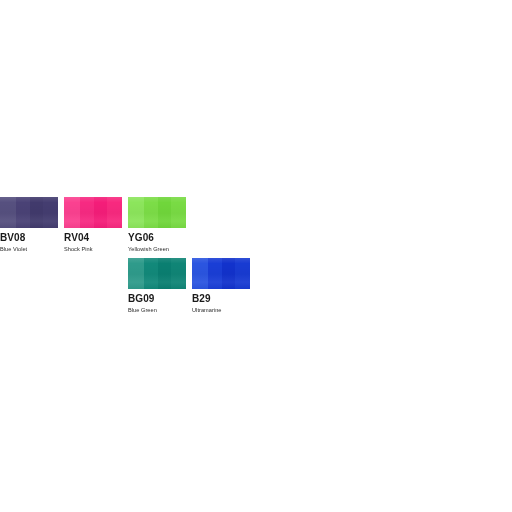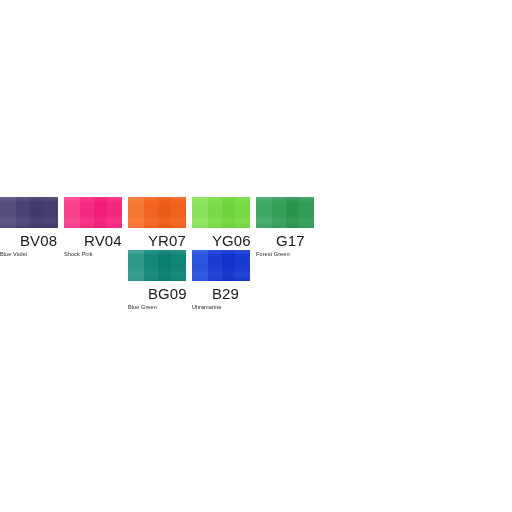--- a/index.html
+++ b/index.html
@@ -26,21 +26,21 @@
   }
 
   .swatch-row {
     position: absolute;
     left: 0;
     width: 512px;
     display: flex;
   }
 
   #row-1 { top: 197px; }
-  #row-2 { top: 250px; }
+  #row-2 { top: 258px; }
 
   .swatch-cell {
     width: 64px;
     display: block;
     position: relative;
   }
 
   
   .spacer-cell {
     width: 64px;
@@ -75,28 +75,27 @@
       rgba(255,255,255,0.10) 0%,
       rgba(255,255,255,0.00) 18%,
       rgba(0,0,0,0.025) 52%,
       rgba(255,255,255,0.05) 78%,
       rgba(0,0,0,0.03) 100%
     );
     pointer-events: none;
   }
 
   .swatch-code {
-    font-size: 15px;
-    font-weight: normal;
+    font-size: 10px;
+    font-weight: bold;
     color: #1a1a1a;
     line-height: 1;
     margin-top: 5px;
     letter-spacing: 0.1px;
     white-space: nowrap;
-    margin-left: 20px;
   }
 
   .swatch-name {
     font-size: 5.6px;
     font-weight: normal;
     color: #2b2b2b;
     line-height: 1;
     margin-top: 4px;
     letter-spacing: 0.05px;
     white-space: nowrap;
@@ -128,56 +127,34 @@
         <div class="band band-b" style="background: rgb(247, 42, 130);"></div>
         <div class="band band-c" style="background: rgb(244, 29, 121);"></div>
         <div class="band band-d" style="background: rgb(248, 41, 127);"></div>
         <div class="grain"></div>
       </div>
       <div class="swatch-code">RV04</div>
       <div class="swatch-name">Shock Pink</div>
     </div>
 
 
-    <div class="swatch-cell">
-      <div class="swatch-chip" style="background: rgb(245, 100, 31);">
-        <div class="band band-a" style="background: rgb(250, 119, 51);"></div>
-        <div class="band band-b" style="background: rgb(245, 100, 31);"></div>
-        <div class="band band-c" style="background: rgb(239, 92, 24);"></div>
-        <div class="band band-d" style="background: rgb(243, 98, 30);"></div>
-        <div class="grain"></div>
-      </div>
-      <div class="swatch-code">YR07</div>
-      <div class="swatch-name">Cadmium Orange</div>
-    </div>
 
 
     <div class="swatch-cell">
       <div class="swatch-chip" style="background: rgb(124, 221, 71);">
         <div class="band band-a" style="background: rgb(140, 229, 92);"></div>
         <div class="band band-b" style="background: rgb(124, 221, 71);"></div>
         <div class="band band-c" style="background: rgb(112, 214, 59);"></div>
         <div class="band band-d" style="background: rgb(121, 219, 68);"></div>
         <div class="grain"></div>
       </div>
       <div class="swatch-code">YG06</div>
       <div class="swatch-name">Yellowish Green</div>
     </div>
 
-    <div class="swatch-cell">
-      <div class="swatch-chip" style="background: rgb(52, 160, 91);">
-        <div class="band band-a" style="background: rgb(63, 170, 102);"></div>
-        <div class="band band-b" style="background: rgb(52, 160, 91);"></div>
-        <div class="band band-c" style="background: rgb(44, 149, 82);"></div>
-        <div class="band band-d" style="background: rgb(51, 158, 89);"></div>
-        <div class="grain"></div>
-      </div>
-      <div class="swatch-code">G17</div>
-      <div class="swatch-name">Forest Green</div>
-    </div>
 
   </div>
 
   <div class="swatch-row" id="row-2">
 
     <div class="spacer-cell"></div>
     <div class="spacer-cell"></div>
 
     <div class="swatch-cell">
       <div class="swatch-chip" style="background: rgb(18, 137, 122);">

